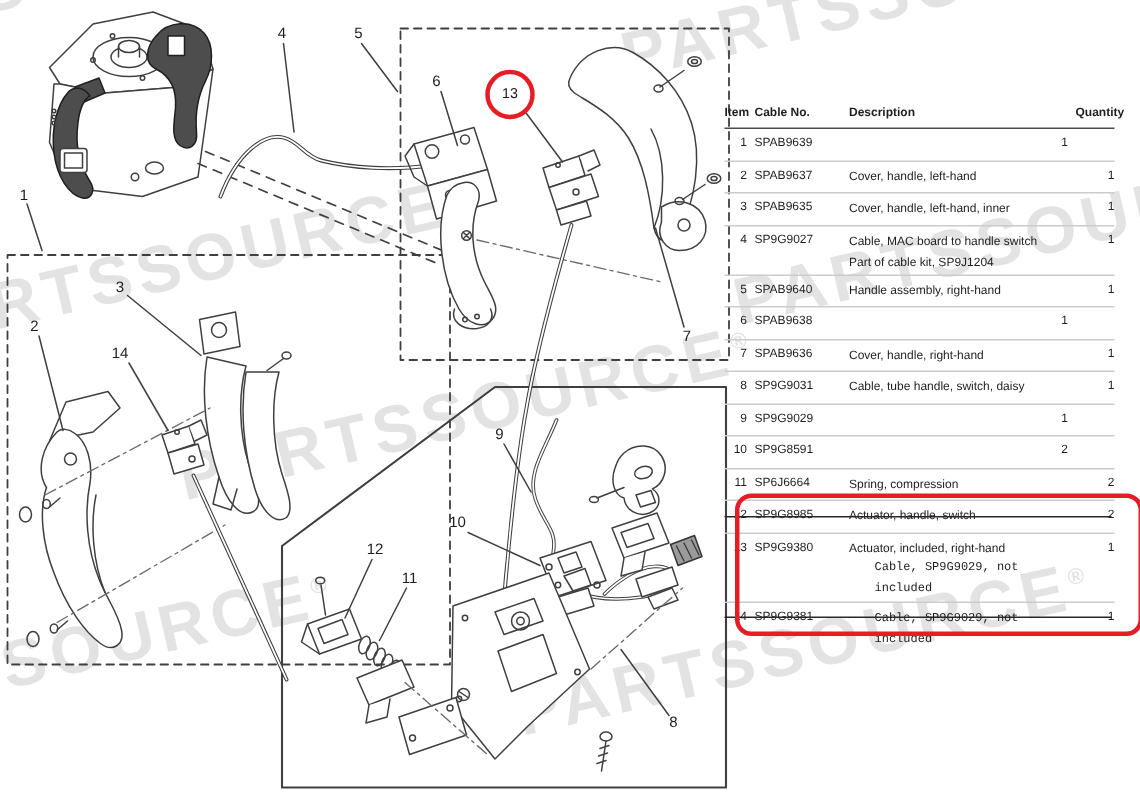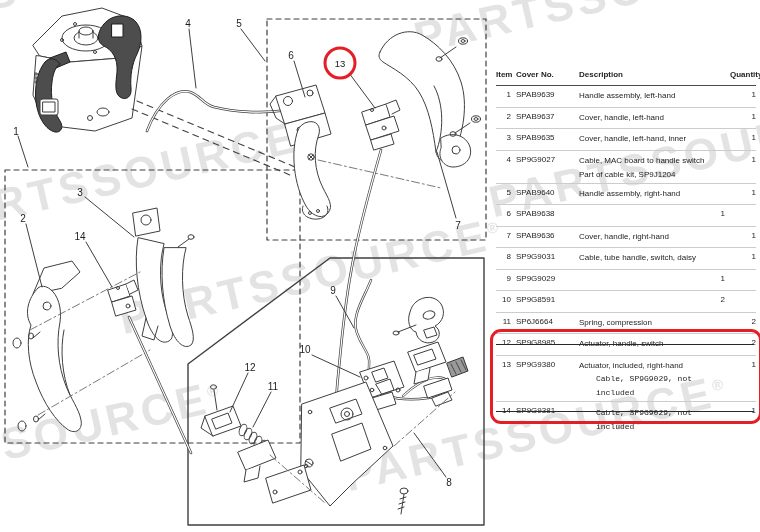--- a/index.html
+++ b/index.html
@@ -11,21 +11,21 @@
   .wm .reg{font-size:15px;vertical-align:super;letter-spacing:0;}
   
   svg.diagram{position:absolute;left:0;top:0;z-index:1;}
   
   .callout{position:absolute;z-index:2;font-size:10px;font-weight:400;color:#1c1c1c;
            transform:translate(-50%,-50%);}
   .callout-circled{position:absolute;z-index:2;width:27px;height:27px;border:3px solid #e51d25;
            border-radius:50%;background:rgba(255,255,255,.75);display:flex;align-items:center;justify-content:center;
            font-size:9.5px;color:#1c1c1c;transform:translate(-50%,-50%);}
   
-  .parts-table{position:absolute;left:496px;top:64px;width:260px;z-index:1;font-size:8px;}
+  .parts-table{position:absolute;left:483px;top:64px;width:260px;z-index:1;font-size:8px;}
   .trow,.thead{display:grid;grid-template-columns:15px 58px 1fr 26px;column-gap:5px;
            box-sizing:border-box;align-items:start;}
   .thead{height:22px;font-weight:700;padding-top:6px;border-bottom:1.5px solid #4a4a4a;}
   .trow{min-height:21.5px;padding-top:4px;border-bottom:1px solid #cccccc;position:relative;}
   .trow.h2{height:33px;} .trow.h3{height:46px;}
   .c-item{text-align:right;} .c-qty{text-align:right;}
   .c-desc span{display:block;}
   .d1{line-height:12px;} .d2,.d3{line-height:14.5px;}
   .h2 .d2{line-height:15px;}
   .ind18{} .ind26{margin-left:17px;font-family:Liberation Mono, monospace;}
@@ -275,30 +275,27 @@
   <span class="callout" style="left:273px;top:386px">11</span>
   <span class="callout" style="left:250px;top:367px">12</span>
   <span class="callout" style="left:80px;top:236px">14</span>
   <span class="callout-circled" style="left:340px;top:63px">
       <span>13</span>
     </span>
 
   <div class="parts-table">
     <div class="thead">
       <span class="c-item">Item</span>
-      <span>Cover No.</span>
+      <span>Cable No.</span>
       <span>Description</span>
       <span class="c-qty">Quantity</span>
     </div>
     <div class="trow">
       <span class="c-item">1</span>
         <span>SPAB9639</span>
-      <span class="c-desc">
-          <span class="d1">Handle assembly, left-hand</span>
-        </span>
       <span class="c-qty">1</span>
     </div>
     <div class="trow">
       <span class="c-item">2</span>
         <span>SPAB9637</span>
       <span class="c-desc">
           <span class="d1">Cover, handle, left-hand</span>
         </span>
       <span class="c-qty">1</span>
     </div>

